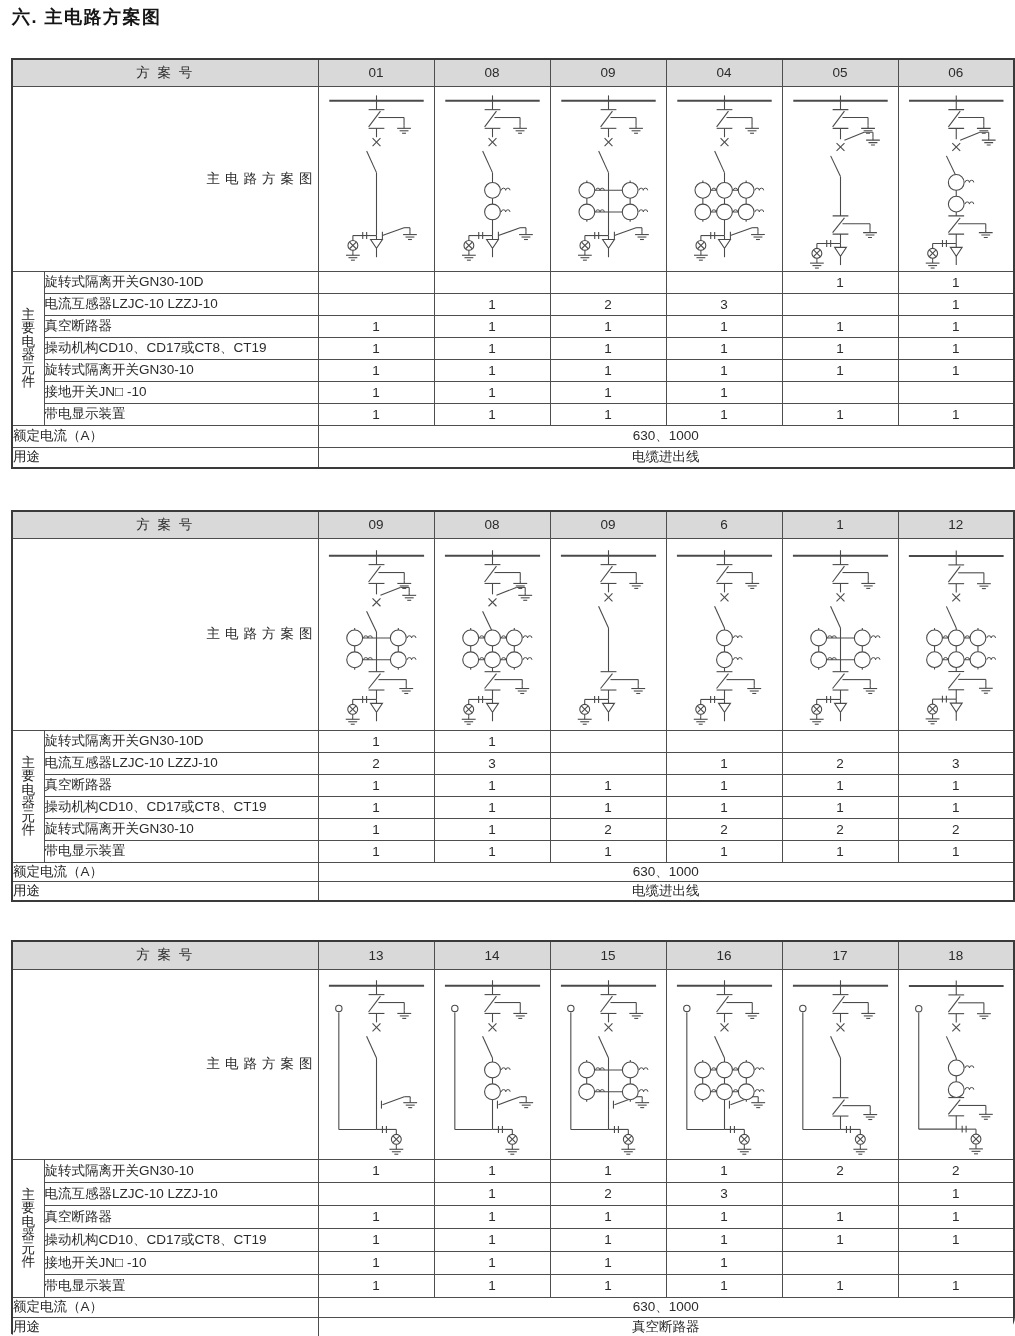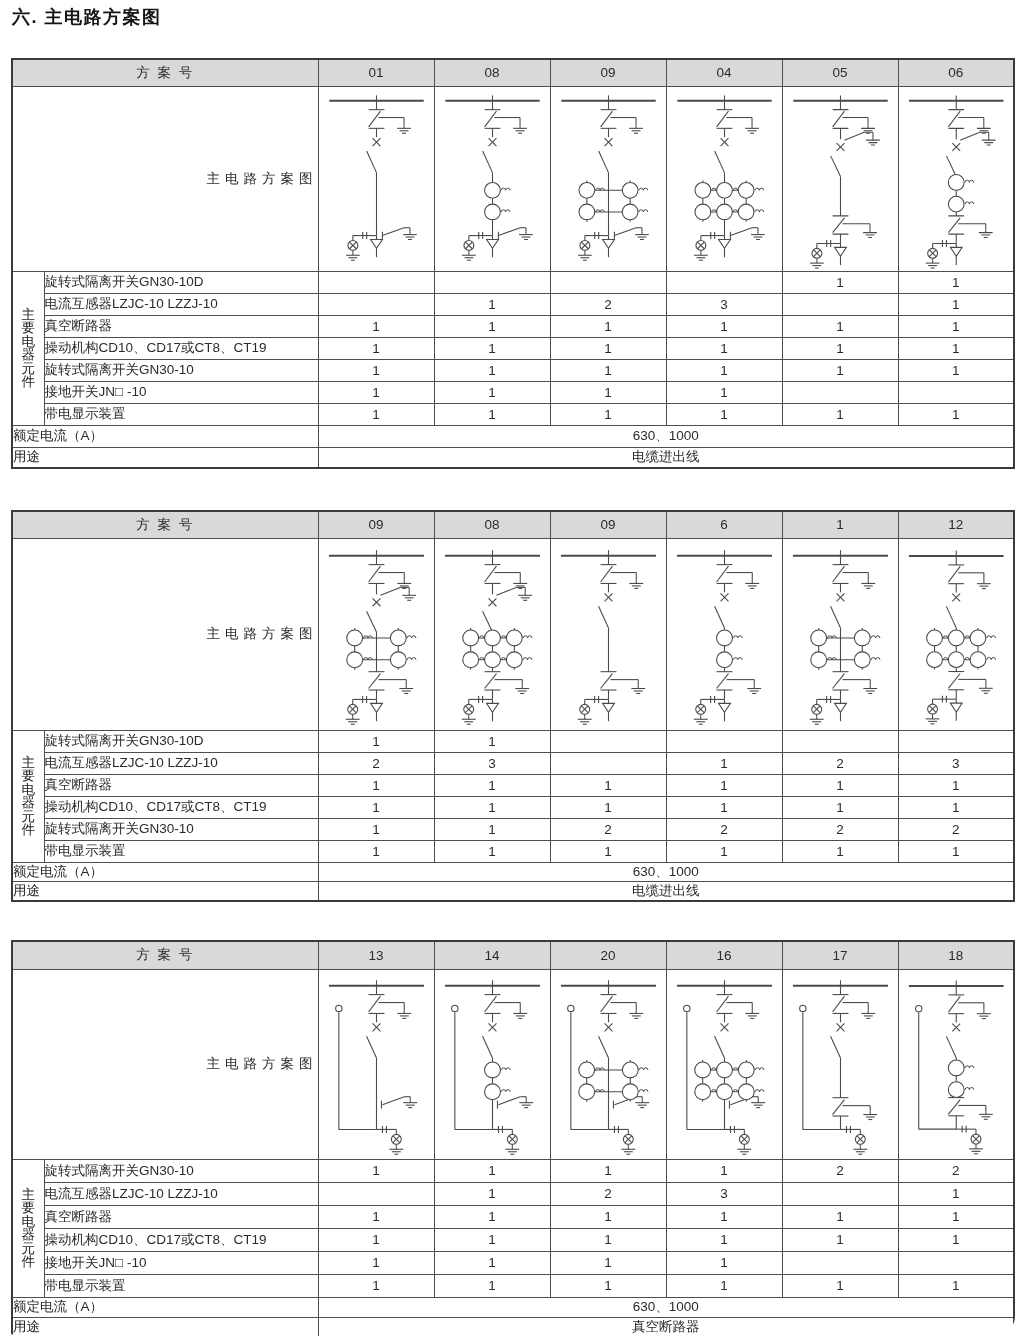--- a/index.html
+++ b/index.html
@@ -932,21 +932,21 @@
           <col style="width: 116px;">
           <col style="width: 116px;">
           <col style="width: 116px;">
           <col style="width: 116px;">
         </colgroup>
         <tbody>
           <tr style="height: 28px;">
             <td class="hl" colspan="2">方 案 号</td>
             <td class="hn">13</td>
             <td class="hn">14</td>
-            <td class="hn">20</td>
+            <td class="hn">15</td>
             <td class="hn">16</td>
             <td class="hn">17</td>
             <td class="hn">18</td>
           </tr>
           <tr style="height: 190px;">
             <td class="dl" colspan="2">主电路方案图</td>
             <td class="dc">
               <div class="dwrap" style="height:187px">
                 <svg viewBox="0 0 116 185" preserveAspectRatio="xMidYMid meet">
                   <line x1="10" y1="13" x2="106" y2="13" stroke="#4a4a4a" stroke-width="1.9"></line>

